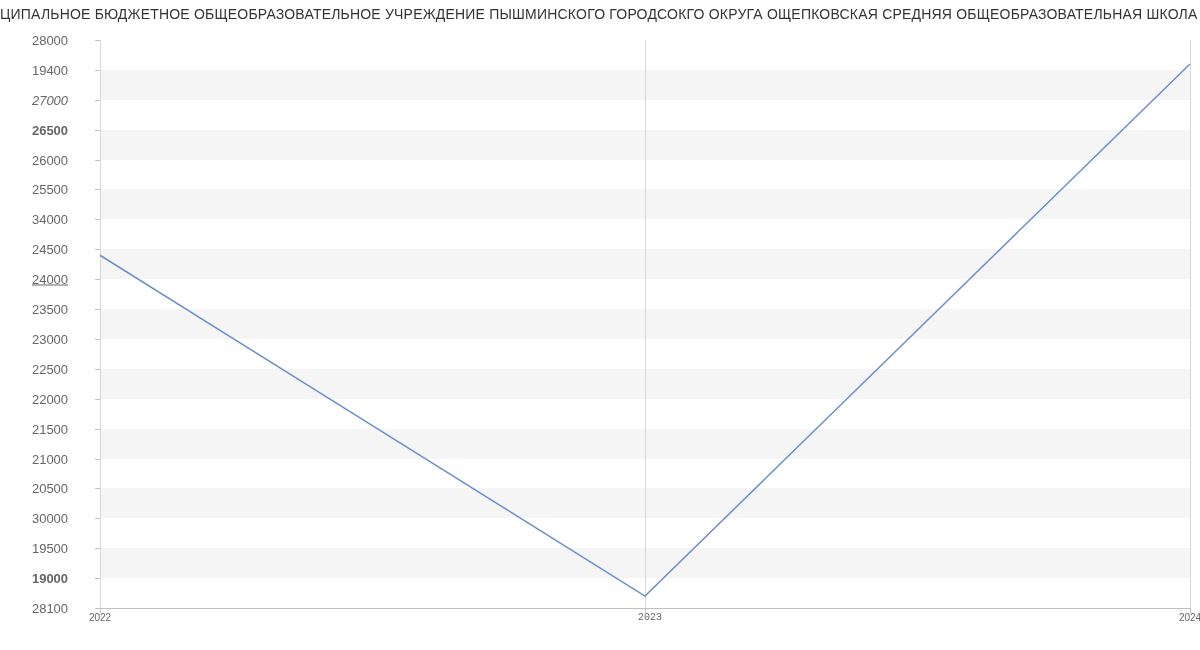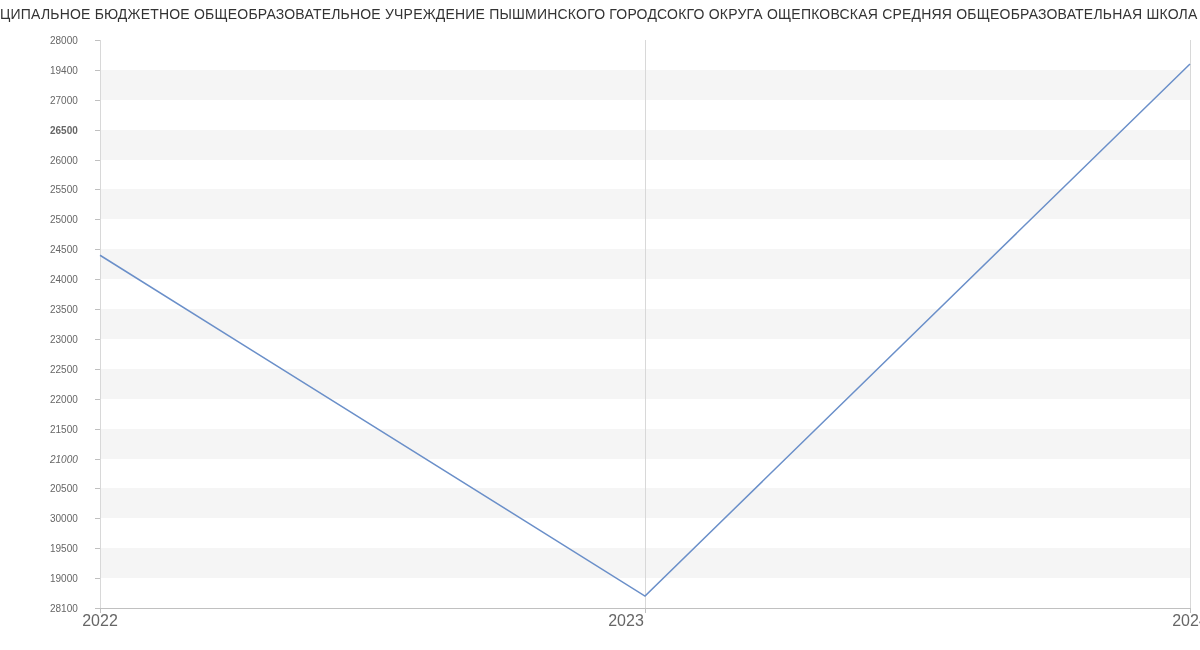--- a/index.html
+++ b/index.html
@@ -59,31 +59,31 @@
   .axis-line-y {
     position: absolute;
     left: 0;
     top: 0;
     height: 568px;
     width: 0;
     border-left: 1px solid #c0c0c0;
   }
   .y-tick {
     position: absolute;
-    right: 1060px; 
+    right: 1105px; 
     width: 90px;
-    text-align: left;
-    font-size: 10px;
+    text-align: center;
+    font-size: 13px;
     color: #666666;
     transform: translateY(-50%);
   }
   .x-tick {
     position: absolute;
     top: 612px;
-    font-size: 16px;
+    font-size: 10px;
     color: #666666;
     transform: translateX(-50%);
   }
   .y-tick-mark {
     position: absolute;
     left: -5px;
     width: 5px;
     height: 0;
     border-top: 1px solid #c0c0c0;
   }
@@ -153,35 +153,35 @@
       <div class="y-tick-mark" style="top: 89.6842px;"></div>
       <div class="y-tick-mark" style="top: 59.7895px;"></div>
       <div class="y-tick-mark" style="top: 29.8947px;"></div>
       <div class="y-tick-mark" style="top: 0px;"></div>
       <div class="x-tick-mark" style="left: 0px;"></div>
       <div class="x-tick-mark" style="left: 545px;"></div>
       <div class="x-tick-mark" style="left: 1090px;"></div>
     </div>
 
 <div class="y-tick" style="top: 608px;">28100</div>
-    <div class="y-tick" style="top: 578.105px;">19000</div>
+    <div class="y-tick" style="top: 578.105px; font-weight: bold;">19000</div>
     <div class="y-tick" style="top: 548.211px;">19500</div>
     <div class="y-tick" style="top: 518.316px;">30000</div>
     <div class="y-tick" style="top: 488.421px;">20500</div>
-    <div class="y-tick" style="top: 458.526px; font-style: italic;">21000</div>
+    <div class="y-tick" style="top: 458.526px;">21000</div>
     <div class="y-tick" style="top: 428.632px;">21500</div>
     <div class="y-tick" style="top: 398.737px;">22000</div>
     <div class="y-tick" style="top: 368.842px;">22500</div>
     <div class="y-tick" style="top: 338.947px;">23000</div>
     <div class="y-tick" style="top: 309.053px;">23500</div>
-    <div class="y-tick" style="top: 279.158px;">24000</div>
+    <div class="y-tick" style="top: 279.158px; text-decoration: underline;">24000</div>
     <div class="y-tick" style="top: 249.263px;">24500</div>
-    <div class="y-tick" style="top: 219.368px;">25000</div>
+    <div class="y-tick" style="top: 219.368px;">34000</div>
     <div class="y-tick" style="top: 189.474px;">25500</div>
     <div class="y-tick" style="top: 159.579px;">26000</div>
     <div class="y-tick" style="top: 129.684px; font-weight: bold;">26500</div>
-    <div class="y-tick" style="top: 99.7895px;">27000</div>
+    <div class="y-tick" style="top: 99.7895px; font-style: italic;">27000</div>
     <div class="y-tick" style="top: 69.8947px;">19400</div>
     <div class="y-tick" style="top: 40px;">28000</div>
     <div class="x-tick" style="left: 100px;">2022</div>
-    <div class="x-tick" style="left: 626px;">2023</div>
+    <div class="x-tick" style="left: 650px; font-family: Liberation Mono, monospace;">2023</div>
     <div class="x-tick" style="left: 1190px;">2024</div>
   </div>
 
 </body></html>

